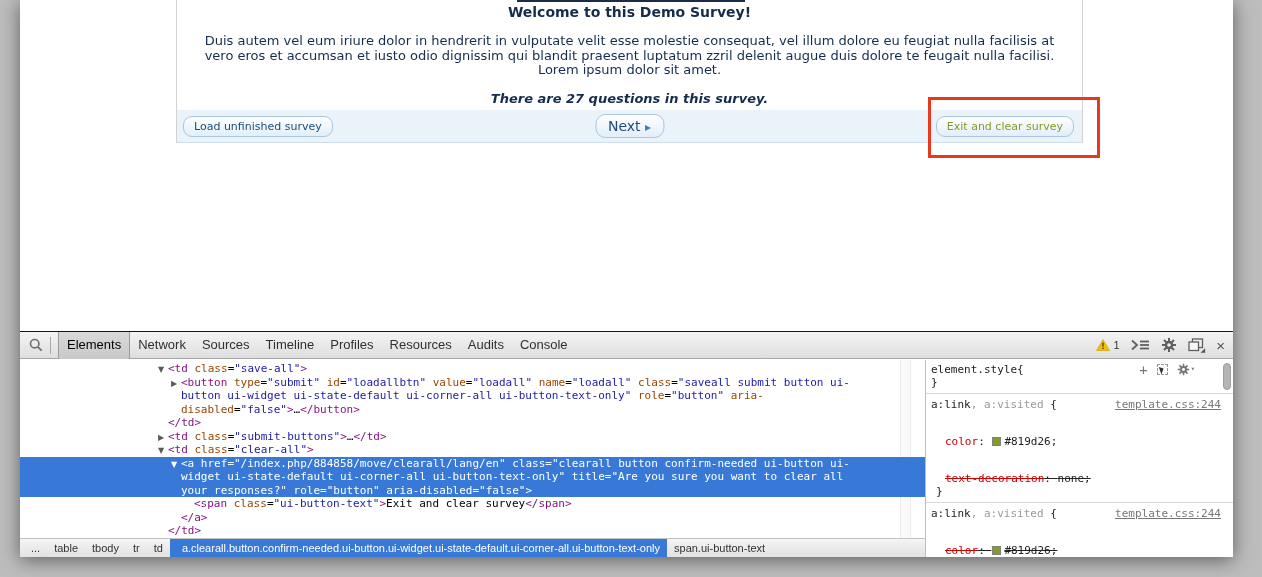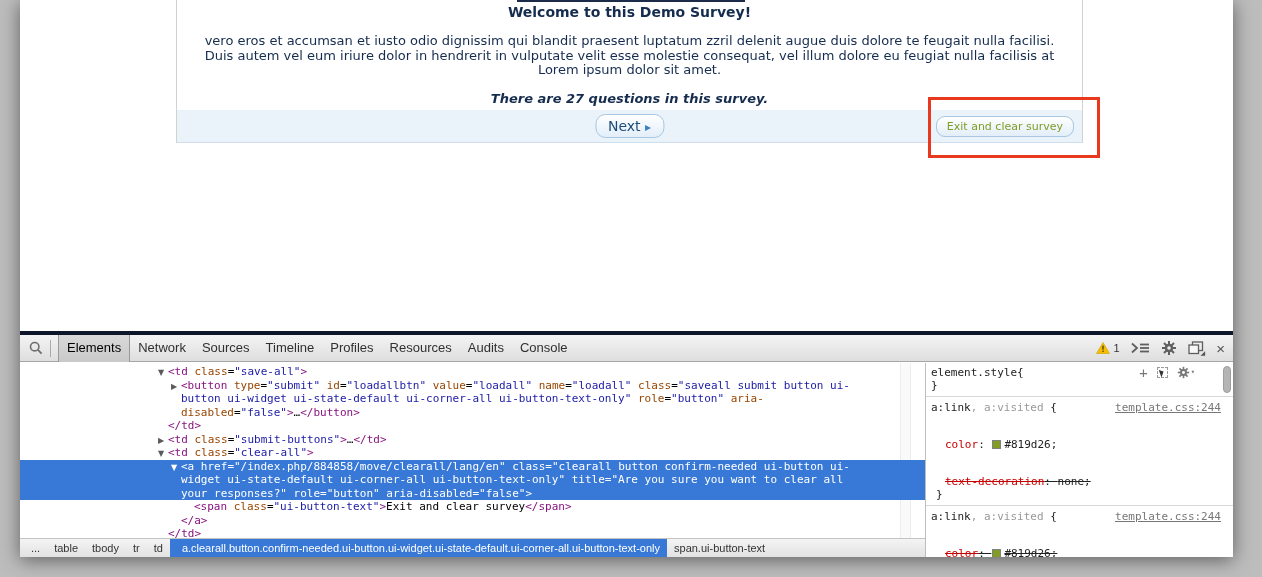--- a/index.html
+++ b/index.html
@@ -16,21 +16,21 @@
   .survey-note { margin-top:13px; font-size:13px; font-style:italic; font-weight:bold; font-family:"DejaVu Sans",sans-serif; }
   .navbar { position:absolute; bottom:0; left:0; right:0; height:33px; background:#eaf2fa; border-bottom:1px solid #d0ddea; display:flex; align-items:center; }
   .sbtn { border:1px solid #a9c7e1; border-radius:9px; background:linear-gradient(#ffffff,#e2eef9); color:#1c4d7a; font-family:"DejaVu Sans",sans-serif; font-size:11px; padding:3px 10px; cursor:pointer; }
   .btn-load { margin-left:6px; }
   .btn-next { position:absolute; left:50%; transform:translateX(-50%); font-size:14px; padding:3px 12px; border-radius:10px; }
   .btn-next .arr { color:#3a7fc1; font-size:12px; }
   .btn-exit { position:absolute; right:8px; color:#819d26; }
   .red-box { position:absolute; left:908px; top:97px; width:172px; height:61px; border:3px solid #e8391f; z-index:6; }
 
   
-  .devtools { position:absolute; top:331px; left:0; right:0; bottom:0; border-top:4px solid #0f172a; background:#fff; }
+  .devtools { position:absolute; top:331px; left:0; right:0; bottom:0; border-top:1px solid #0f172a; background:#fff; }
   .dt-toolbar { height:27px; display:flex; align-items:center; background:linear-gradient(#f4f4f4,#dedede); border-bottom:1px solid #a6a6a6; padding:0 8px; }
   .mag { display:flex; align-items:center; }
   .tb-sep { width:1px; height:17px; background:#aaa; margin:0 7px 0 6px; }
   .dt-tabs { display:flex; height:27px; }
   .dt-tab { padding:0 8px; line-height:26px; font-size:13px; color:#303030; cursor:default; }
   .dt-tab.active { background:linear-gradient(#d9d9d9,#c9c9c9); border-left:1px solid #9a9a9a; border-right:1px solid #9a9a9a; color:#000; }
   .tb-right { margin-left:auto; display:flex; align-items:center; gap:11px; }
   .warn-wrap { display:flex; align-items:center; gap:3px; font-size:11px; color:#333; }
   .icon-x { font-size:15px; color:#555; line-height:1; cursor:pointer; }
   .dock-caret { font-size:6px; color:#555; margin-left:-4px; margin-top:8px; }
@@ -78,26 +78,27 @@
 </head>
 <body>
 
 <div class="window">
 
   <div class="survey-page">
     <div class="top-cut"></div>
     <div class="survey-box">
       <div class="survey-title">Welcome to this Demo Survey!</div>
       <div class="survey-para">
+        <div>Duis autem vel eum iriure dolor in hendrerit in vulputate velit esse molestie consequat, vel illum dolore eu feugiat nulla facilisis at</div>
         <div>vero eros et accumsan et iusto odio dignissim qui blandit praesent luptatum zzril delenit augue duis dolore te feugait nulla facilisi.</div>
-        <div>Duis autem vel eum iriure dolor in hendrerit in vulputate velit esse molestie consequat, vel illum dolore eu feugiat nulla facilisis at</div>
         <div>Lorem ipsum dolor sit amet.</div>
       </div>
       <div class="survey-note">There are 27 questions in this survey.</div>
       <div class="navbar">
+        <button class="sbtn btn-load">Load unfinished survey</button>
         <button class="sbtn btn-next"><span>Next</span> <span class="arr">▸</span></button>
         <button class="sbtn btn-exit">Exit and clear survey</button>
       </div>
     </div>
     <div class="red-box"></div>
   </div>
 
   <div class="devtools">
     <div class="dt-toolbar">
       <span class="mag">

